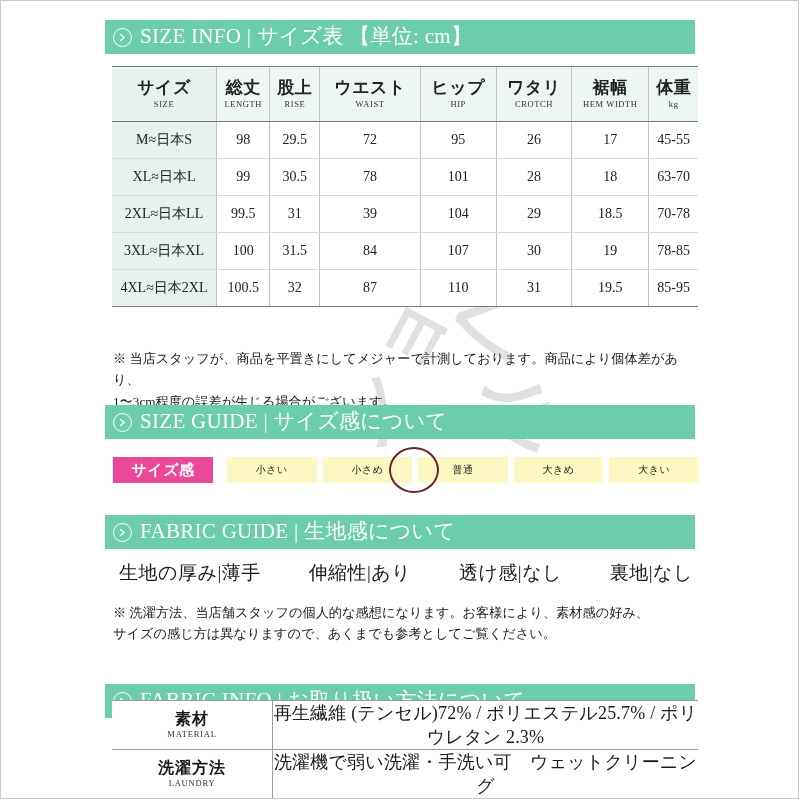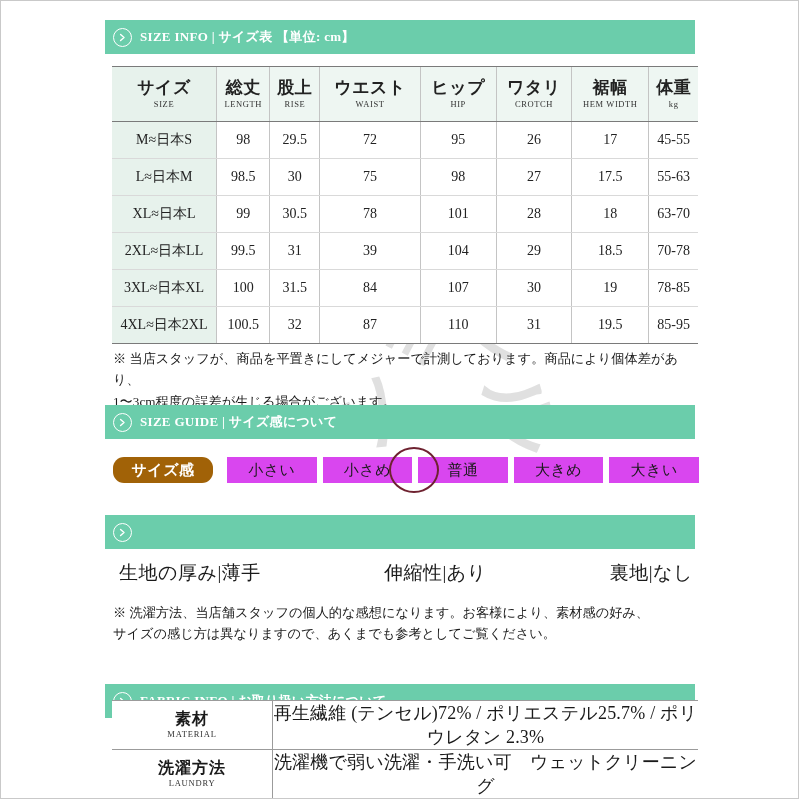--- a/index.html
+++ b/index.html
@@ -85,22 +85,22 @@
     border: 1.6px solid #ffffff;
     border-radius: 50%;
     display: inline-flex;
     align-items: center;
     justify-content: center;
     margin-right: 8px;
     flex: none;
   }
   .bar .chev svg { display: block; }
   .bar .btxt {
-    font-size: 13px;
-    font-weight: 700;
+    font-size: 21px;
+    font-weight: 400;
     letter-spacing: 0.3px;
     white-space: nowrap;
     line-height: 1;
     padding-bottom: 2px;
   }
 
   
   .size-table {
     position: absolute;
     left: 112px;
@@ -177,38 +177,37 @@
   .scale {
     position: absolute;
     left: 113px;
     width: 586px;
     height: 26px;
     display: flex;
     z-index: 10;
   }
   .scale .lab {
     width: 100px;
-    background: #a16207;
+    background: #ec4899;
     color: #ffffff;
     font-size: 15px;
     font-weight: 700;
     display: flex;
     align-items: center;
     justify-content: center;
     letter-spacing: 0.5px;
     flex: none;
     font-family: "DejaVu Sans", sans-serif;
-    border-radius: 11px;
   }
   .scale .gap { width: 8px; flex: none; }
   .scale .opt {
     flex: 1 1 0;
-    background: #d946ef;
+    background: #fef9c3;
     color: #1a1a1a;
-    font-size: 15px;
+    font-size: 10px;
     display: flex;
     align-items: center;
     justify-content: center;
     margin-left: 6px;
     letter-spacing: 0.5px;
     font-family: "DejaVu Sans", sans-serif;
   }
   .marker {
     position: absolute;
     left: 389px;
@@ -341,30 +340,20 @@
         <td class="namecol">M≈日本S</td>
         <td class="vsep">98</td>
         <td class="vsep">29.5</td>
         <td class="vsep">72</td>
         <td class="vsep">95</td>
         <td class="vsep">26</td>
         <td class="vsep">17</td>
         <td class="vsep">45-55</td>
       </tr>
       <tr>
-        <td class="namecol">L≈日本M</td>
-        <td class="vsep">98.5</td>
-        <td class="vsep">30</td>
-        <td class="vsep">75</td>
-        <td class="vsep">98</td>
-        <td class="vsep">27</td>
-        <td class="vsep">17.5</td>
-        <td class="vsep">55-63</td>
-      </tr>
-      <tr>
         <td class="namecol">XL≈日本L</td>
         <td class="vsep">99</td>
         <td class="vsep">30.5</td>
         <td class="vsep">78</td>
         <td class="vsep">101</td>
         <td class="vsep">28</td>
         <td class="vsep">18</td>
         <td class="vsep">63-70</td>
       </tr>
       <tr>
@@ -424,25 +413,27 @@
     <div class="opt">大きい</div>
   </div>
   <div class="marker"></div>
 
   <div class="bar" style="top:515px;">
     <span class="chev">
       <svg width="9" height="9" viewBox="0 0 9 9">
           <path d="M2.6 1.4 L6 4.5 L2.6 7.6" fill="none" stroke="#ffffff" stroke-width="1.4" stroke-linecap="round" stroke-linejoin="round"></path>
         </svg>
     </span>
+    <span class="btxt"><span>FABRIC GUIDE</span> <span>|</span> <span>生地感について</span></span>
   </div>
 
   <div class="fabline" style="top:560px;">
     <span class="item">生地の厚み|薄手</span>
     <span class="item">伸縮性|あり</span>
+    <span class="item">透け感|なし</span>
     <span class="item">裏地|なし</span>
   </div>
 
   <div class="note" style="top:602px;">
     <div>※ 洗濯方法、当店舗スタッフの個人的な感想になります。お客様により、素材感の好み、</div>
     <div>サイズの感じ方は異なりますので、あくまでも参考としてご覧ください。</div>
   </div>
 
   <div class="bar" style="top:684px;">
     <span class="chev">

